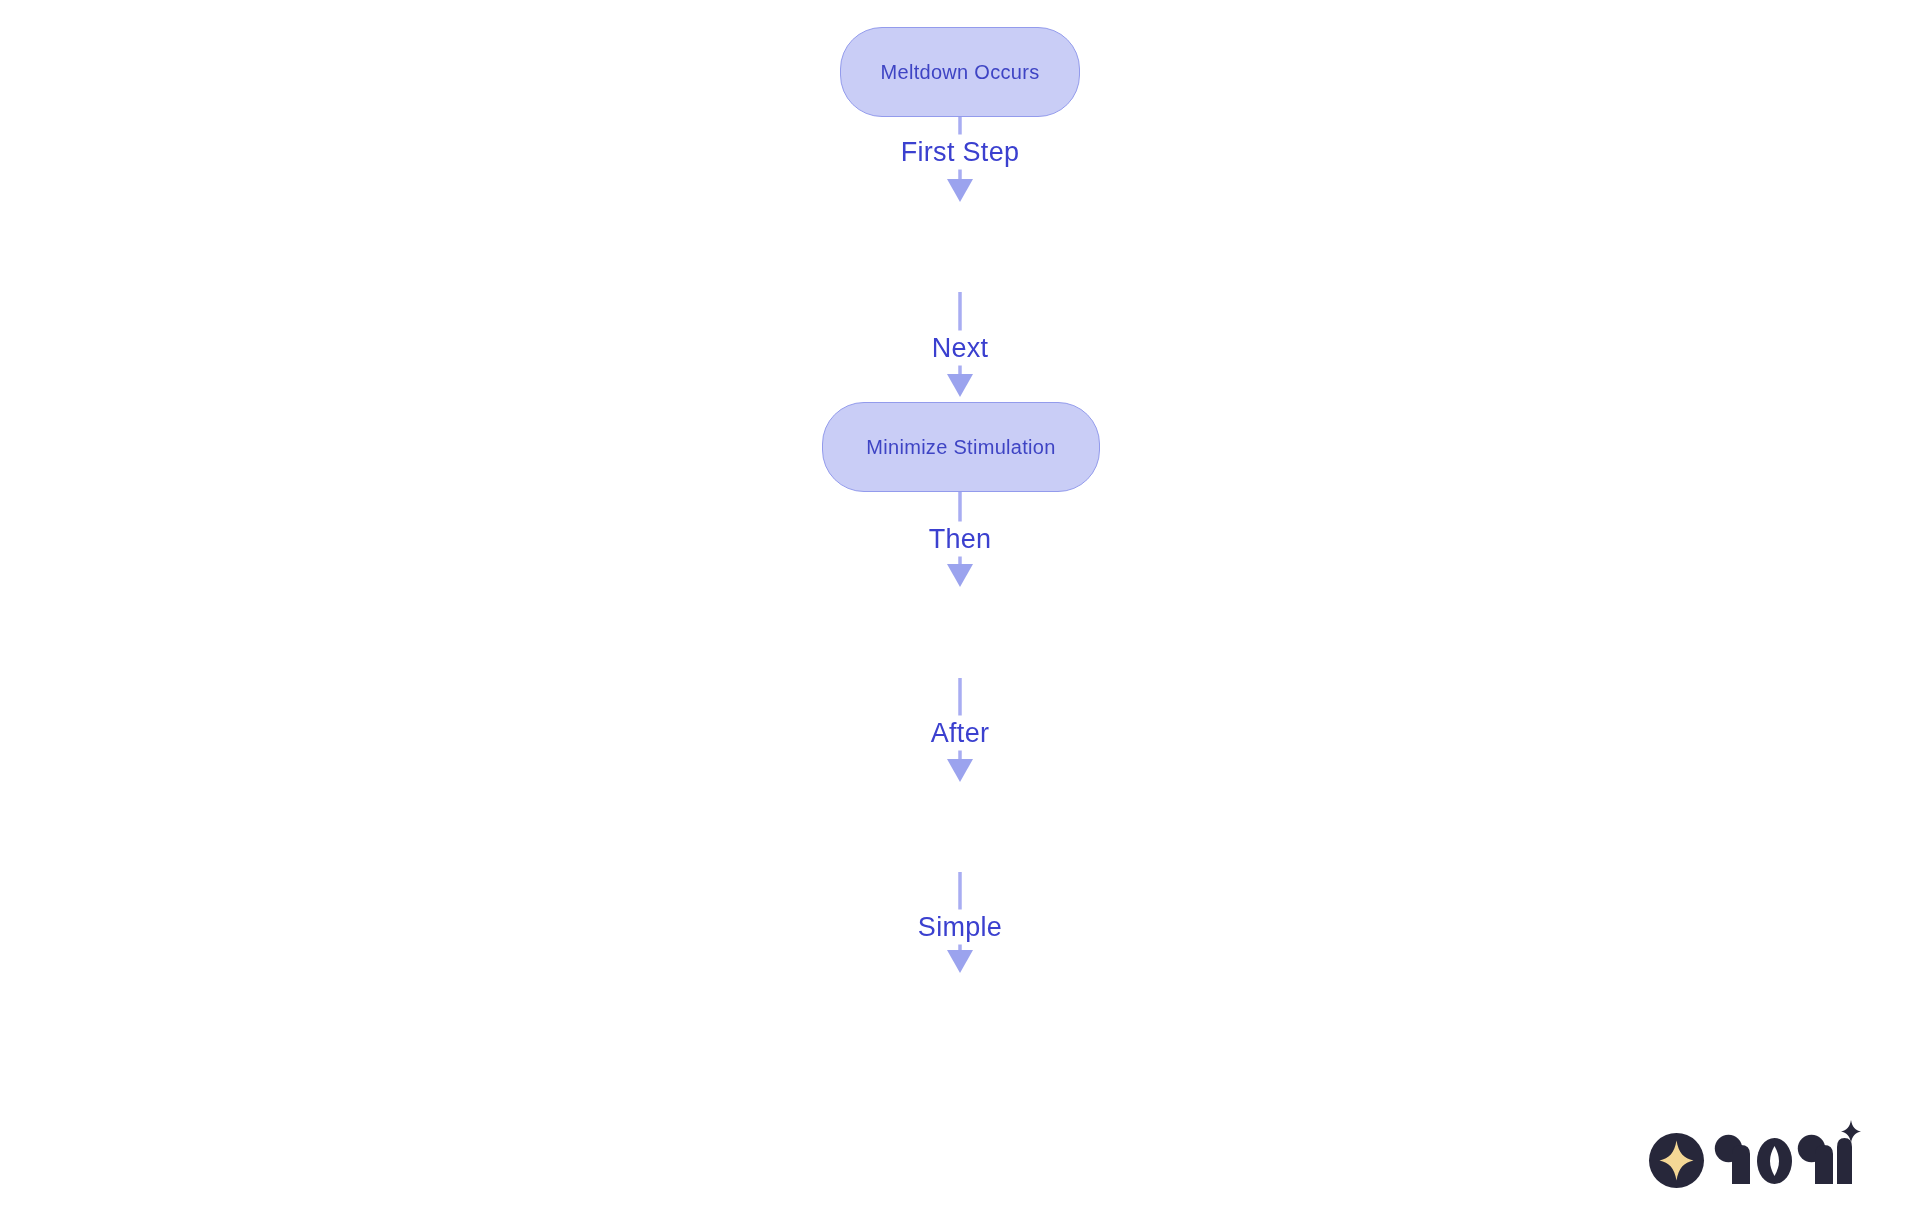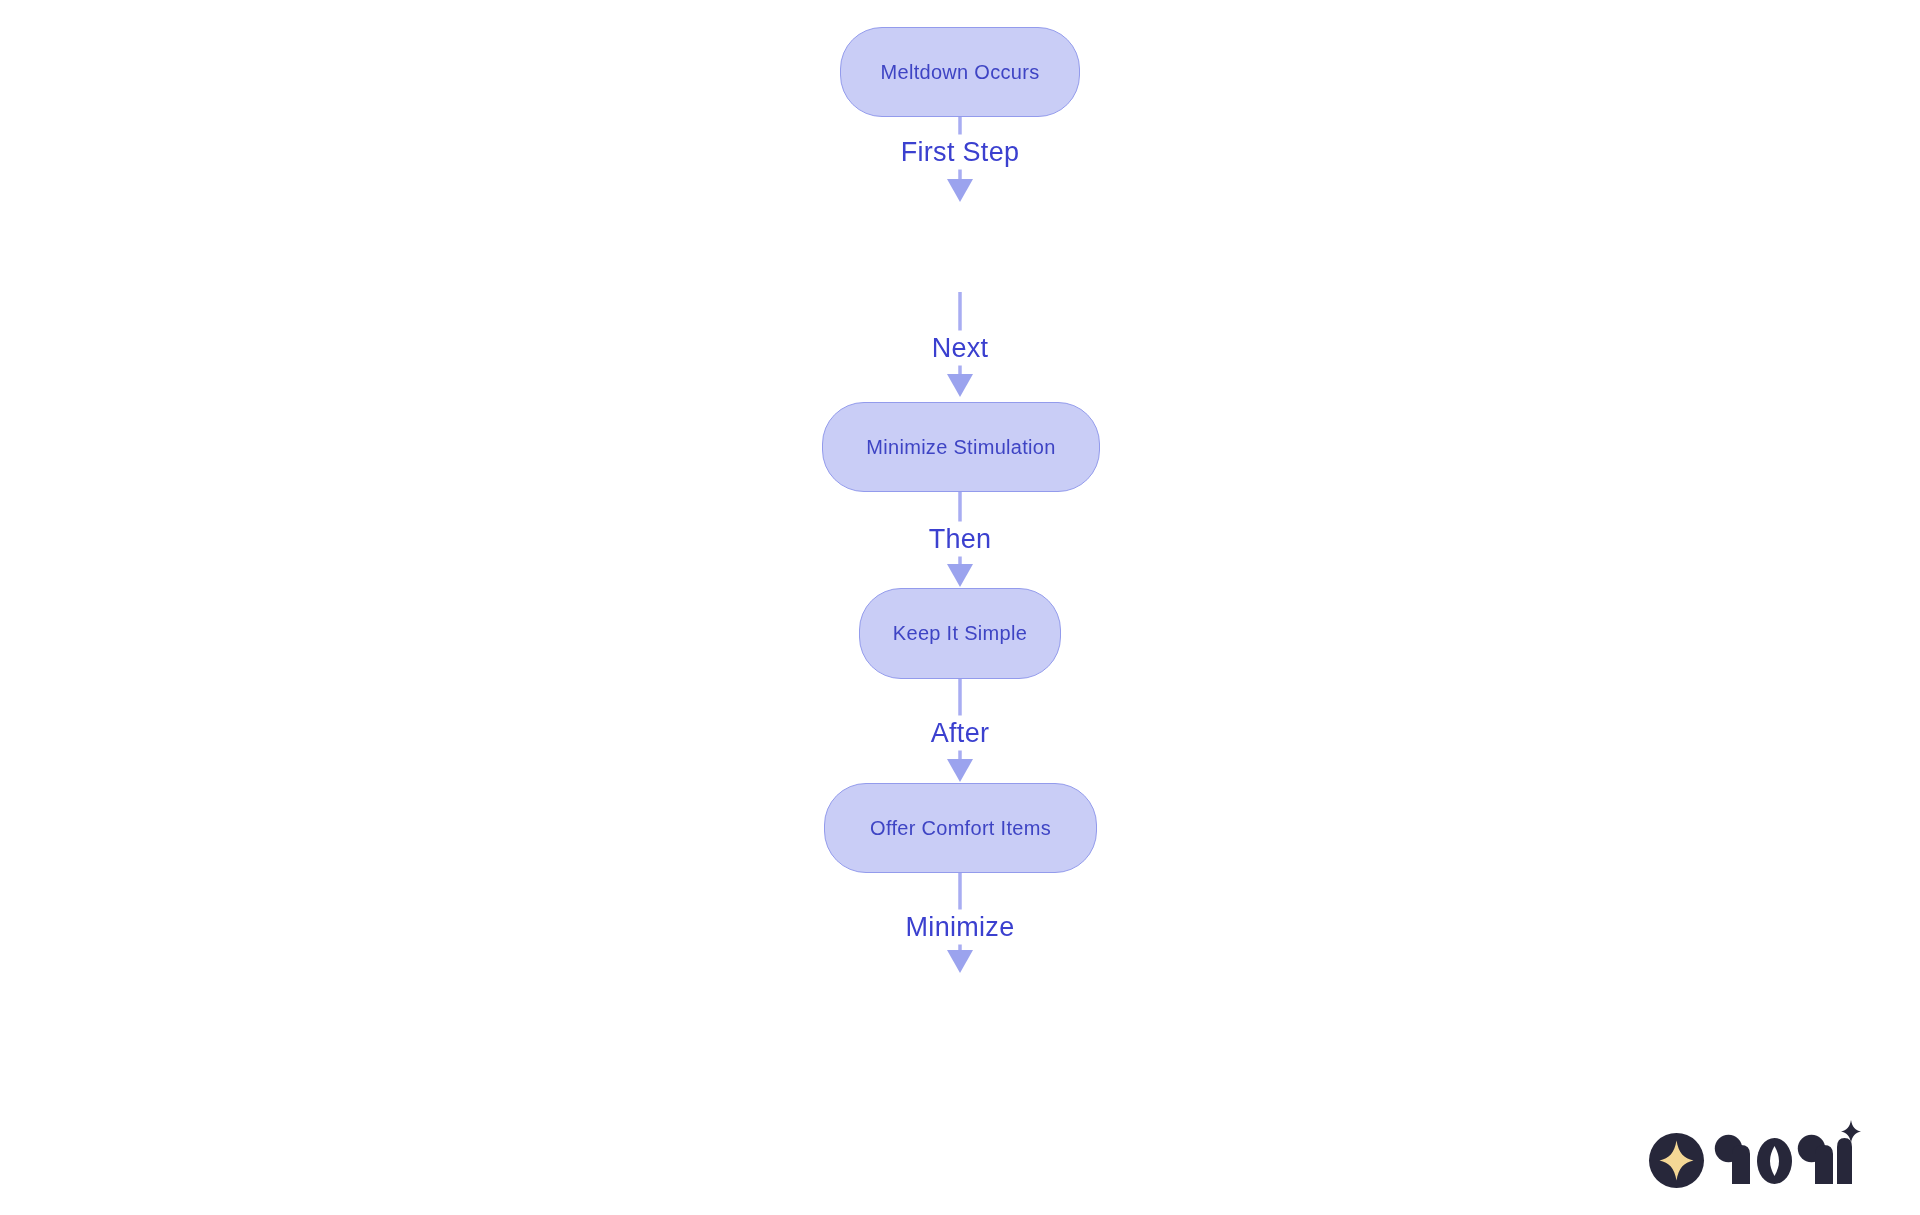--- a/index.html
+++ b/index.html
@@ -84,32 +84,26 @@
       <polygon points="947,950 973,950 960,973" fill="var(--edge-arrow)"></polygon>
     </g>
   </svg>
 
   <div class="flow-node n1">
     <span>Meltdown Occurs</span>
   </div>
   <div class="flow-node n3">
     <span>Minimize Stimulation</span>
   </div>
-  <div class="flow-node n4">
-    <span>Keep It Simple</span>
-  </div>
-  <div class="flow-node n5">
-    <span>Offer Comfort Items</span>
-  </div>
 
   <div class="edge-label l1">First Step</div>
   <div class="edge-label l2">Next</div>
   <div class="edge-label l3">Then</div>
   <div class="edge-label l4">After</div>
-  <div class="edge-label l5">Minimize</div>
+  <div class="edge-label l5">Simple</div>
 
   <div class="logo" role="img" aria-label="rori">
     <svg width="230" height="80" viewBox="0 0 230 80" xmlns="http://www.w3.org/2000/svg">
       <g>
         <circle cx="28.5" cy="42.5" r="27.5" fill="var(--logo-dark)"></circle>
         <path d="M28.5,22.5 C30.5,35 36,40.5 45.5,42.5 C36,44.5 30.5,50 28.5,62.5 C26.5,50 21,44.5 11.5,42.5 C21,40.5 26.5,35 28.5,22.5 Z" fill="var(--logo-cream)"></path>
       </g>
       <g fill="var(--logo-dark)">
         <circle cx="80.5" cy="30.5" r="13.7"></circle>
         <path d="M84,66 L84,36 Q84,27 93,27 Q102,27 102,36 L102,66 Z"></path>

